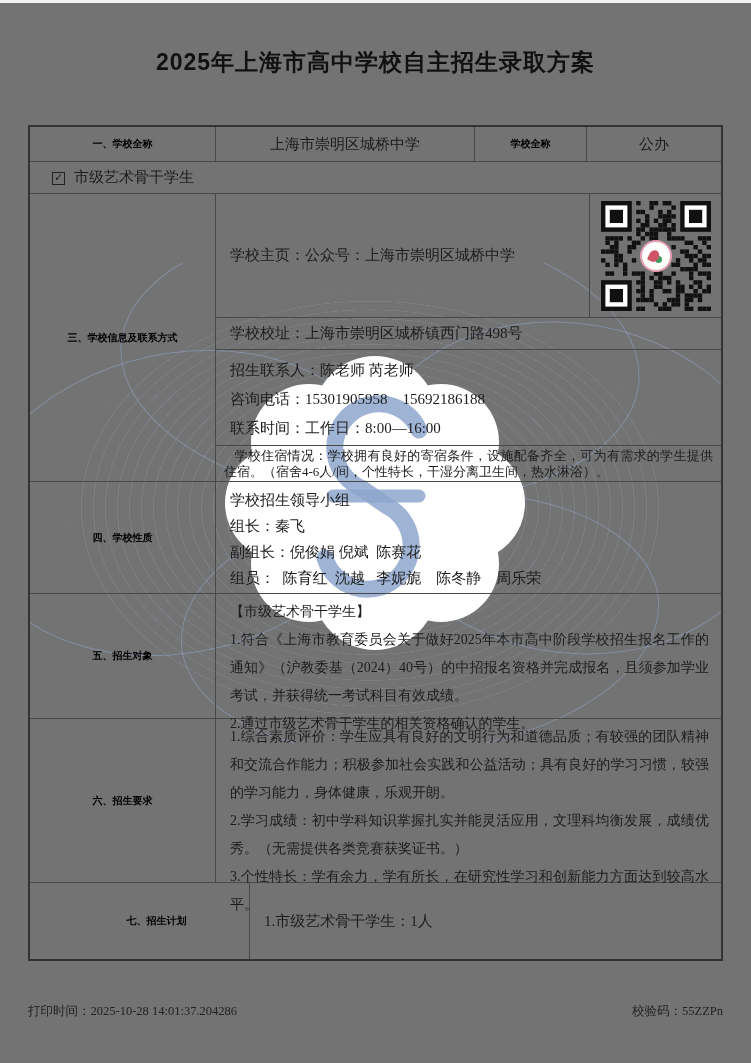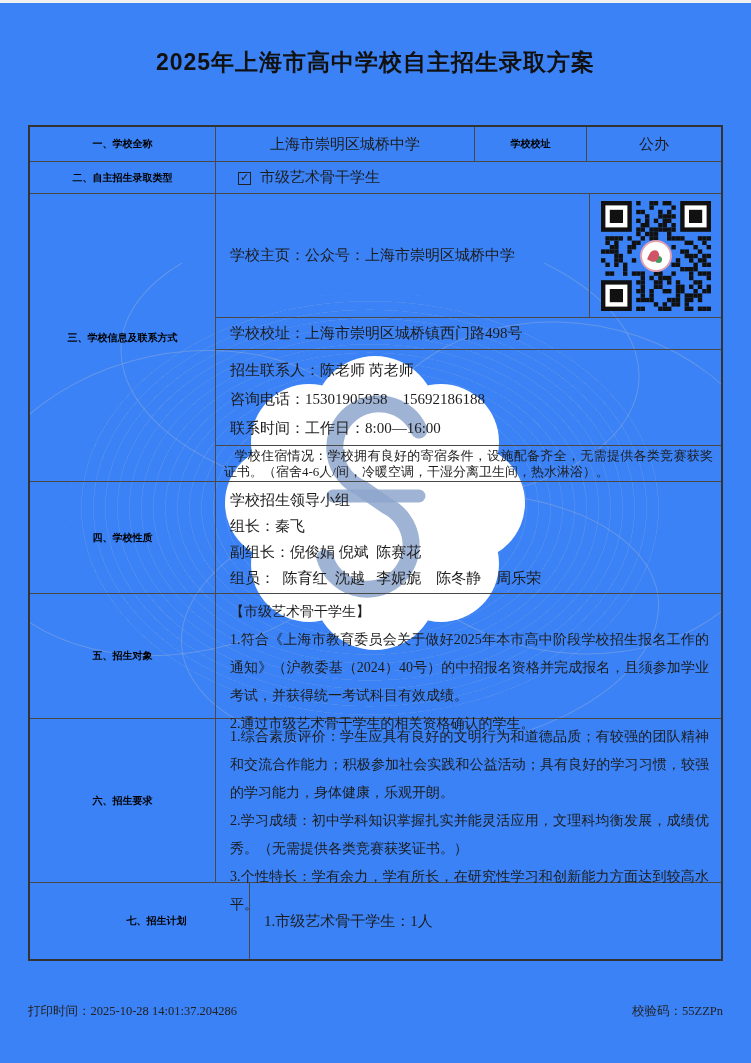--- a/index.html
+++ b/index.html
@@ -1,20 +1,20 @@
 <!DOCTYPE html>
 <html><head>
 <meta charset="utf-8">
 <style>
   * { margin:0; padding:0; box-sizing:border-box; }
   html,body { background:#ffffff; }
   body { font-family:"Liberation Serif","DejaVu Serif",serif; color:#1c1c1c; }
   .page {
     position:relative; width:751px; height:1063px; margin:0 auto;
-    background:#3b82f6; overflow:hidden; border-top:3px solid #f0f0f0;
+    background:#737373; overflow:hidden; border-top:3px solid #f0f0f0;
   }
   
   .doc-title {
     position:absolute; top:44px; left:0; width:100%;
     text-align:center; font-family:"Liberation Sans","DejaVu Sans",sans-serif;
     font-weight:700; font-size:23px; letter-spacing:1px; color:#111;
   }
   
   .watermark { position:absolute; left:30px; top:260px; width:691px; height:480px;
     overflow:hidden; pointer-events:none; z-index:0; }
@@ -127,26 +127,25 @@
         <path d="M128,158 h86" stroke-width="13"></path>
       </g>
     </svg>
   </div>
 
   <div class="doc-table">
 
     <div class="t-row r1">
       <div class="cell label-cell">一、学校全称</div>
       <div class="cell v-center serif-15 c-name">上海市崇明区城桥中学</div>
-      <div class="cell label-cell c-nat-l">学校校址</div>
+      <div class="cell label-cell c-nat-l">学校全称</div>
       <div class="cell v-center serif-15 c-nat-v">公办</div>
     </div>
 
     <div class="t-row r2">
-      <div class="cell label-cell">二、自主招生录取类型</div>
       <div class="cell v-center serif-15 c-type">
         <span class="checkbox">✓</span>
         <span>市级艺术骨干学生</span>
       </div>
     </div>
 
     <div class="t-row r3">
       <div class="cell label-cell">三、学校信息及联系方式</div>
       <div class="r3-right">
         <div class="sub-row sr-homepage">
@@ -352,21 +351,21 @@
               </div>
             </div>
           </div>
         </div>
         <div class="sub-row sr-address serif-15">学校校址：上海市崇明区城桥镇西门路498号</div>
         <div class="sub-row sr-contact serif-15">
           <div>招生联系人：陈老师 芮老师</div>
           <div class="prewrap">咨询电话：15301905958    15692186188</div>
           <div>联系时间：工作日：8:00—16:00</div>
         </div>
-        <div class="sub-row sr-accom">学校住宿情况：学校拥有良好的寄宿条件，设施配备齐全，无需提供各类竞赛获奖证书。（宿舍4-6人/间，冷暖空调，干湿分离卫生间，热水淋浴）。</div>
+        <div class="sub-row sr-accom">学校住宿情况：学校拥有良好的寄宿条件，设施配备齐全，可为有需求的学生提供住宿。（宿舍4-6人/间，个性特长，干湿分离卫生间，热水淋浴）。</div>
       </div>
     </div>
 
     <div class="t-row r4">
       <div class="cell label-cell">四、学校性质</div>
       <div class="cell c-body serif-15">
         <div class="prewrap">学校招生领导小组</div>
         <div class="prewrap">组长：秦飞</div>
         <div class="prewrap">副组长：倪俊娟 倪斌  陈赛花</div>
         <div class="prewrap">组员：  陈育红  沈越   李妮旎    陈冬静    周乐荣</div>

